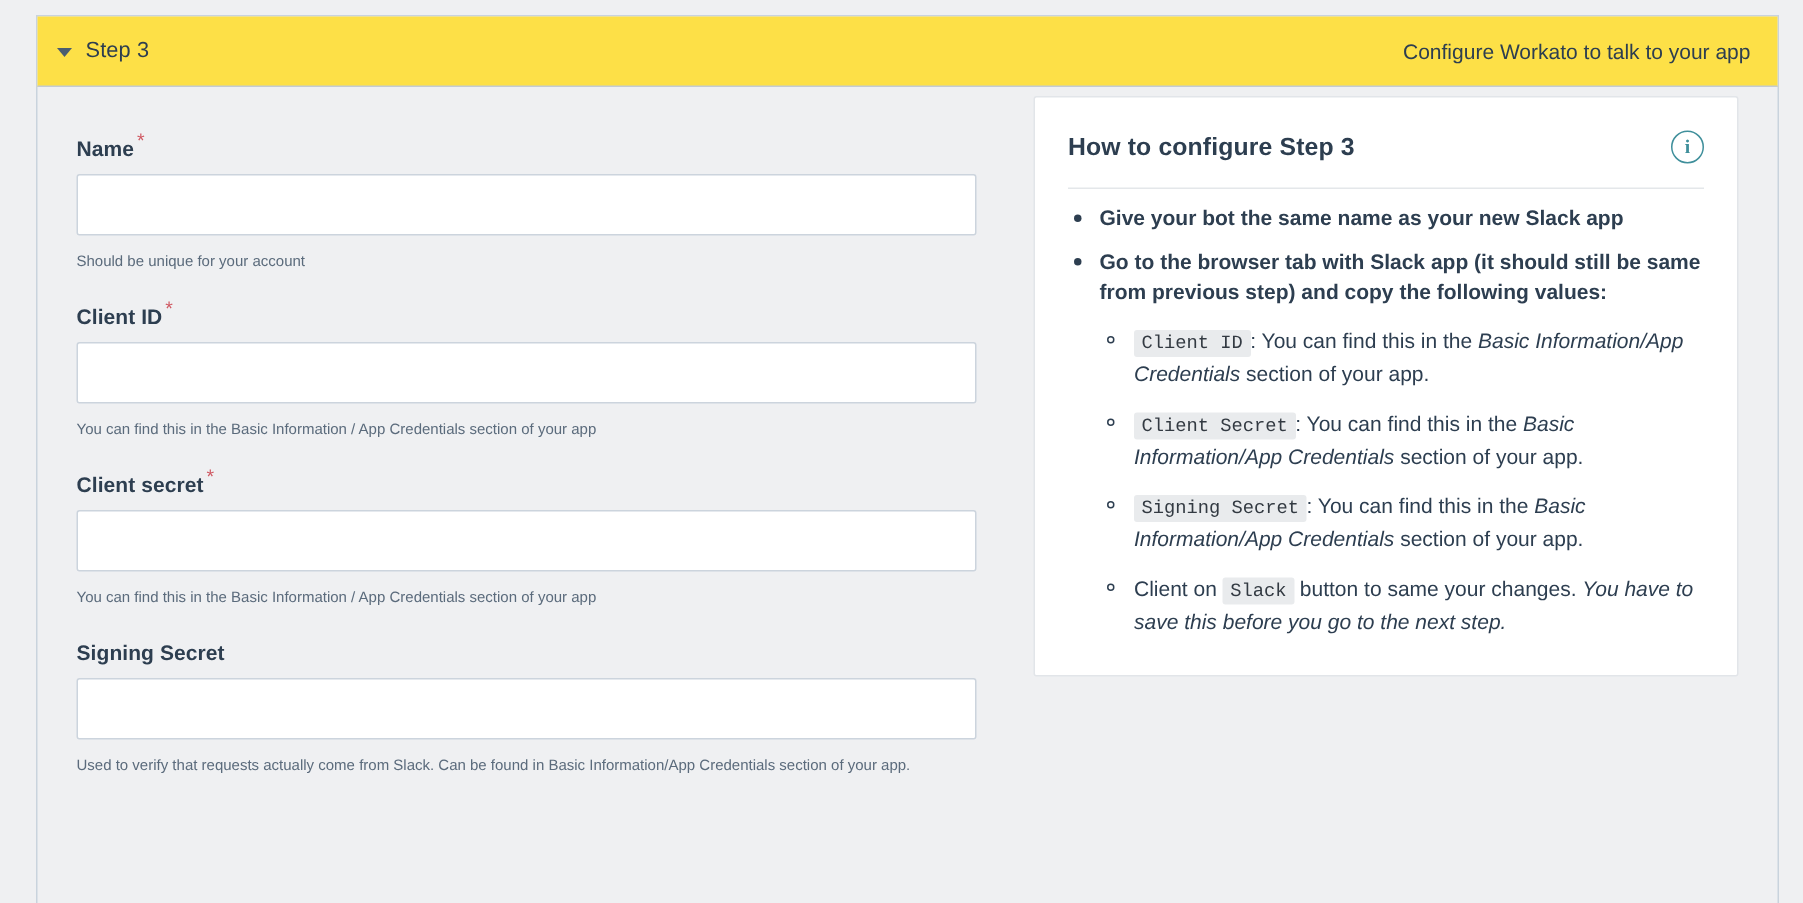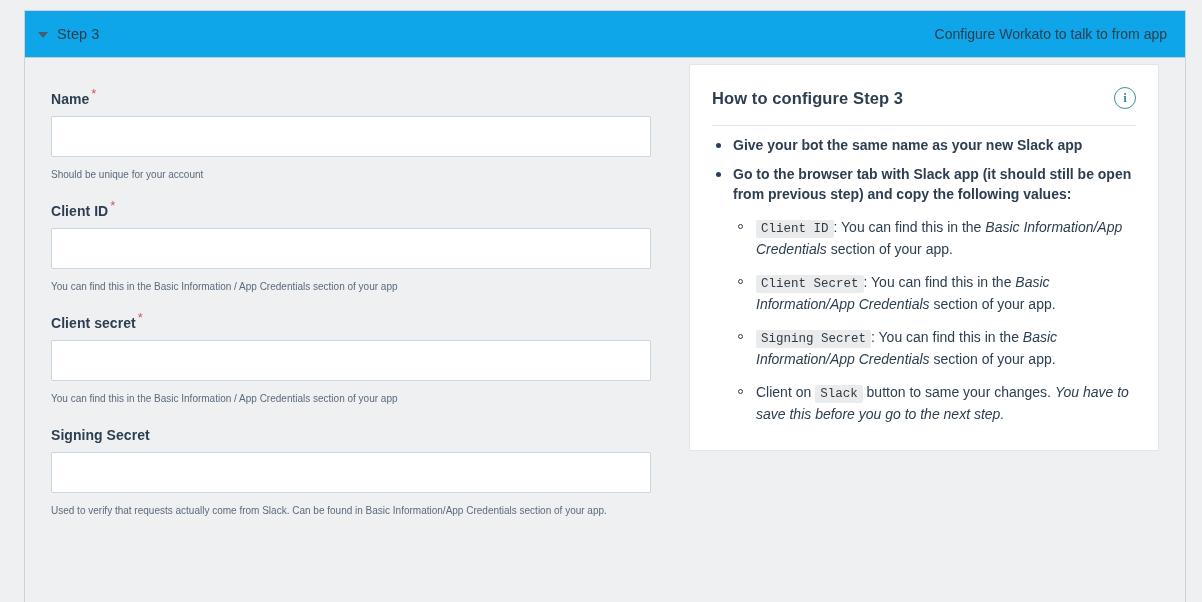--- a/index.html
+++ b/index.html
@@ -27,21 +27,21 @@
     border-right: 1px solid #c9d3dd;
     border-top: 1px solid #c9d3dd;
     box-sizing: border-box;
     background: #eff0f2;
   }
 
   
   .step-header {
     position: relative;
     height: 47px;
-    background: #0ea5e9;
+    background: #fde047;
     border-bottom: 1px solid #c4cbd3;
     box-sizing: border-box;
     display: flex;
     align-items: center;
     justify-content: space-between;
     padding: 0 18px 0 13px;
   }
   .step-header-left {
     display: flex;
     align-items: center;
@@ -230,21 +230,21 @@
 </head>
 <body>
 
 <div class="step-container">
 
   <div class="step-header">
     <div class="step-header-left">
       <span class="caret-icon"></span>
       <span class="step-title">Step 3</span>
     </div>
-    <div class="step-subtitle">Configure Workato to talk to from app</div>
+    <div class="step-subtitle">Configure Workato to talk to your app</div>
   </div>
 
   <div class="step-body">
 
     <div class="form-col">
 
       <div class="field">
         <label class="field-label"><span>Name</span><span class="req-star">*</span></label>
         <input class="field-input" type="text" value="" style="">
         <div class="field-help">Should be unique for your account</div>
@@ -279,21 +279,21 @@
         </div>
         <div class="help-divider"></div>
 
         <ul class="help-list">
 
           <li>
             <span>Give your bot the same name as your new Slack app</span>
           </li>
 
           <li>
-            <span>Go to the browser tab with Slack app (it should still be open from previous step) and copy the following values:</span>
+            <span>Go to the browser tab with Slack app (it should still be same from previous step) and copy the following values:</span>
 
             <ul class="sub-list">
 
               <li>
                 <span></span><code class="inline-code">Client ID</code><span>: You can find this in the </span><em>Basic Information/App Credentials</em><span> section of your app.</span>
               </li>
 
               <li>
                 <span></span><code class="inline-code">Client Secret</code><span>: You can find this in the </span><em>Basic Information/App Credentials</em><span> section of your app.</span>
               </li>

